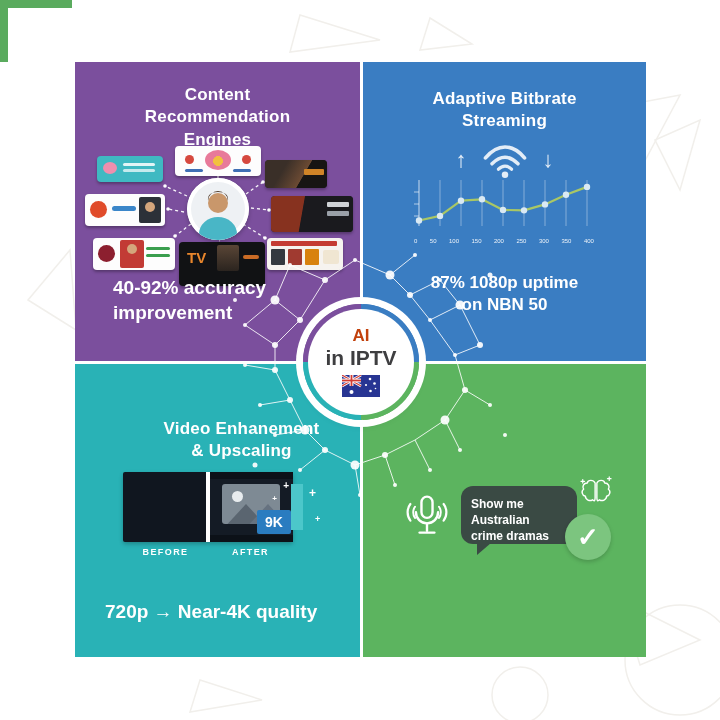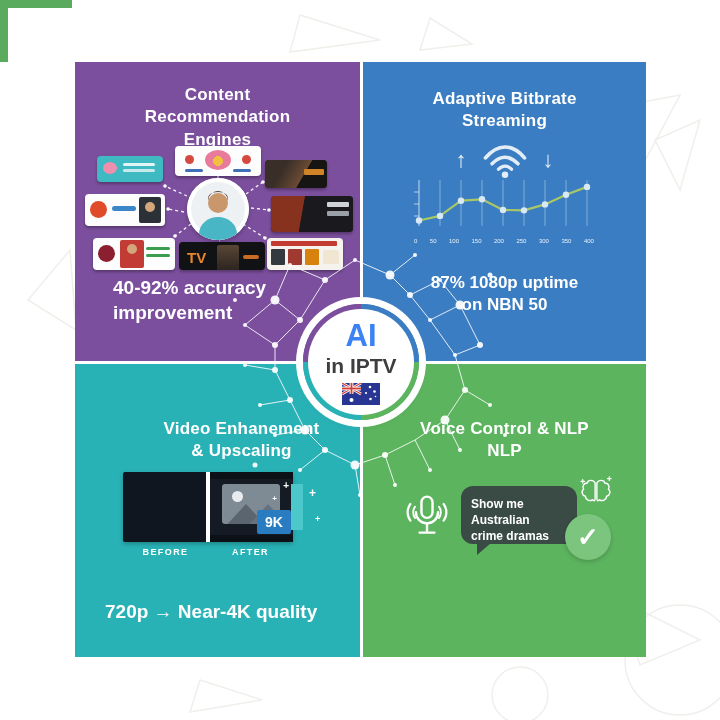--- a/index.html
+++ b/index.html
@@ -32,21 +32,21 @@
   .illus{position:absolute;left:8px;top:84px;width:269px;height:130px;}
   .connectors{position:absolute;left:0;top:0;}
   .avatar{position:absolute;left:104px;top:32px;width:62px;height:62px;border-radius:50%;
           overflow:hidden;background:#fff;box-shadow:0 2px 4px rgba(0,0,0,.25);}
   .thumb{position:absolute;border-radius:4px;box-shadow:0 2px 3px rgba(0,0,0,.3);overflow:hidden;}
   .t-art{position:absolute;}
   .c1{left:92px;top:0;width:86px;height:30px;background:#fdfdfd;}
   .c2{left:14px;top:10px;width:66px;height:26px;background:#3fb9c2;}
   .c3{left:2px;top:48px;width:80px;height:32px;background:#fdfdfd;}
   .c4{left:10px;top:92px;width:82px;height:32px;background:#fdfdfd;}
-  .c5{left:96px;top:96px;width:86px;height:28px;background:#111214;}
+  .c5{left:96px;top:96px;width:86px;height:44px;background:#111214;}
   .c6{left:182px;top:14px;width:62px;height:28px;background:#1c1d20;}
   .c7{left:188px;top:50px;width:82px;height:36px;background:#242528;}
   .c8{left:184px;top:92px;width:76px;height:32px;background:#f6f3ef;}
   .brain-blob{left:30px;top:4px;width:26px;height:20px;border-radius:50%;
               background:radial-gradient(circle at 50% 55%, #f2c040 0 28%, #e87a9a 30% 100%);}
   .dot-red{width:9px;height:9px;border-radius:50%;background:#d6493f;}
   .bar-blue{position:absolute;height:3px;background:#3f6fb5;border-radius:2px;}
   .mini-brain{left:6px;top:6px;width:14px;height:12px;border-radius:50%;background:#ef8fae;}
   .mini-lines{left:26px;top:7px;width:32px;height:3px;background:rgba(255,255,255,.85);border-radius:2px;box-shadow:0 6px 0 rgba(255,255,255,.7);}
   .logo-red{left:5px;top:7px;width:17px;height:17px;border-radius:50%;background:#e04b2a;}
@@ -122,21 +122,21 @@
          display:flex;align-items:center;justify-content:center;box-shadow:0 2px 4px rgba(0,0,0,.18);z-index:2;}
   .check span{color:#fff;font-size:26px;font-weight:800;line-height:1;}
 
   
   .network{position:absolute;left:205px;top:205px;z-index:2;pointer-events:none;}
   .center-circle{position:absolute;left:303px;top:304px;width:116px;height:116px;border-radius:50%;z-index:3;
      background:conic-gradient(#3a7dc2 0 90deg,#5cb45f 90deg 180deg,#29b2b6 180deg 270deg,#7b4f9d 270deg 360deg);
      box-shadow:0 0 0 7px #ffffff, 0 4px 10px rgba(0,0,0,.12);}
   .cc-inner{position:absolute;inset:5px;border-radius:50%;background:#ffffff;
             display:flex;flex-direction:column;align-items:center;justify-content:center;}
-  .cc-ai{font-size:31px;font-weight:800;color:#3b82f6;line-height:1.1;}
+  .cc-ai{font-size:17px;font-weight:800;color:#c2410c;line-height:1.1;}
   .cc-iptv{font-size:21px;font-weight:800;color:#3e3e40;line-height:1.2;}
   .cc-flag{margin-top:5px;}
 </style>
 </head>
 <body>
 
 <div class="canvas">
 
   <svg class="bg-deco" width="720" height="720" viewBox="0 0 720 720">
     <g fill="none" stroke="#f1efeb" stroke-width="1.5">
@@ -339,22 +339,20 @@
 
       <div class="ba-labels">
         <span>BEFORE</span>
         <span>AFTER</span>
       </div>
 
       <div class="stat pre" style="left:30px;top:236px;width:240px;font-size:19px;text-align:left;">720p → Near-4K quality</div>
     </section>
 
     <section class="quad q-green">
-      <h2 class="q-title pre" style="top:54px;">Voice Control &amp; NLP
-NLP</h2>
 
       <div class="scene">
         <svg class="mic" width="52" height="48" viewBox="0 0 56 52">
           <g stroke="#ffffff" fill="none" stroke-linecap="round">
             <rect x="22" y="5" width="12" height="23" rx="6" stroke-width="2.6"></rect>
             <path d="M16,22 a12,12 0 0 0 24,0" stroke-width="2.6"></path>
             <line x1="28" y1="34" x2="28" y2="42" stroke-width="2.6"></line>
             <line x1="20" y1="44" x2="36" y2="44" stroke-width="2.6"></line>
             <path d="M10,13 C6,18 6,26 10,31" stroke-width="2.4"></path>
             <path d="M15,16 C12.5,19.5 12.5,24.5 15,28" stroke-width="2.2"></path>

